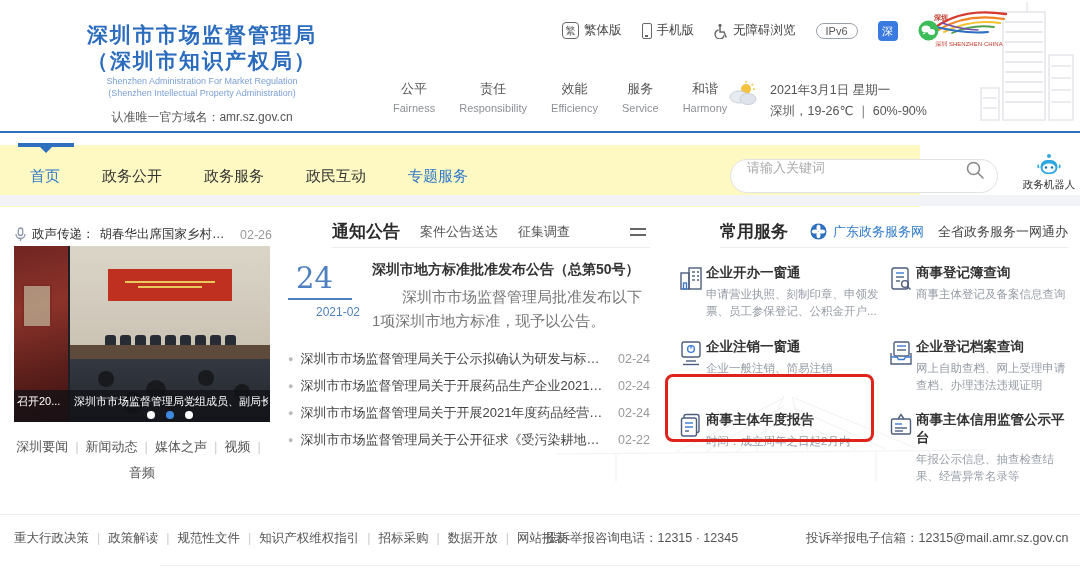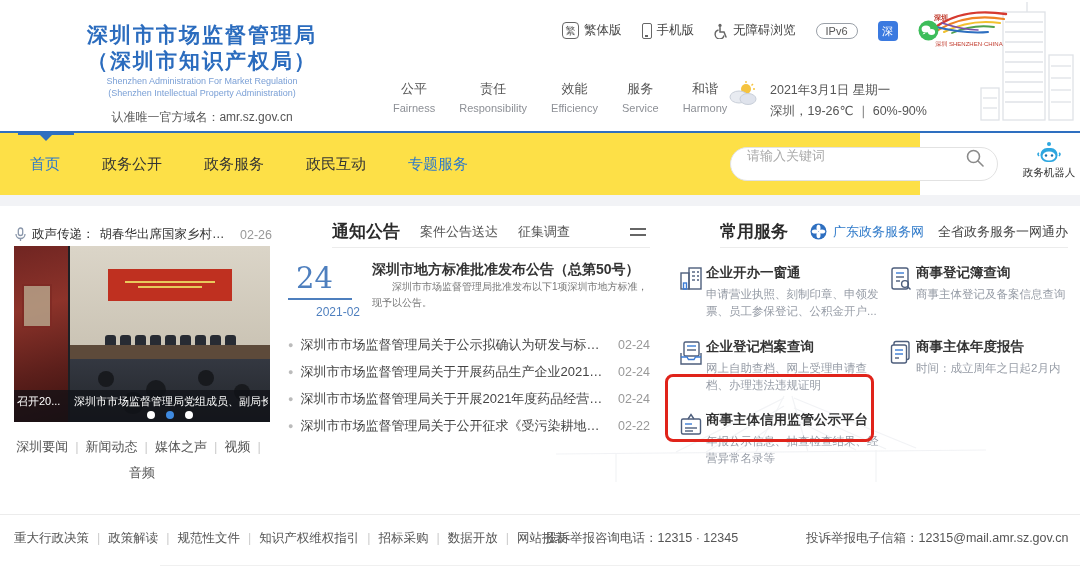--- a/index.html
+++ b/index.html
@@ -27,21 +27,21 @@
 
   .weather { position:absolute; left:726px; top:80px; display:flex; gap:10px; align-items:flex-start; }
   .weather-text { font-size:12.5px; color:#555; line-height:1.7; }
 
   .citylogo { position:absolute; left:928px; top:10px; text-align:center; }
   .citylogo-label { font-size:6px; color:#c0392b; letter-spacing:0; }
   .bldg { position:absolute; right:0; top:0; }
 
   
   .nav-line { position:absolute; top:131px; left:0; width:1080px; height:2px; background:#2e6fc0; }
-  .nav { position:absolute; top:133px; left:0; width:920px; height:62px; background:#fde047; }
+  .nav { position:absolute; top:145px; left:0; width:920px; height:62px; background:#fef9c3; }
   .nav-items { position:absolute; left:30px; top:0; height:62px; display:flex; align-items:center; gap:42px; font-size:15px; }
   .nav-item { color:#333; cursor:pointer; }
   .nav-item.blue { color:#2e79c9; }
   .active-bar { position:absolute; left:18px; top:-2px; width:56px; height:4px; background:#2e6fc0; }
   .active-bar:after { content:""; position:absolute; left:22px; top:4px; border-left:6px solid transparent; border-right:6px solid transparent; border-top:6px solid #2e6fc0; }
   .searchbox { position:absolute; left:730px; top:14px; width:268px; height:34px; background:#fff; border:1px solid #e2e2e2; border-radius:18px; display:flex; align-items:flex-start; padding:0 12px 0 16px; }
   .searchbox input { flex:1; border:none; outline:none; font-size:13px; color:#333; background:transparent; }
   .searchbox input::placeholder { color:#aaa; }
   .robot { position:absolute; left:1022px; top:8px; width:54px; text-align:center; cursor:pointer; }
   .robot-label { font-size:10.5px; color:#333; margin-top:1px; }
@@ -84,21 +84,21 @@
   .notice-tab { font-size:13px; color:#555; margin-left:20px; cursor:pointer; }
   .burger { margin-left:auto; display:flex; flex-direction:column; gap:4px; cursor:pointer; padding-right:4px; }
   .burger i { display:block; width:16px; height:2px; background:#666; }
   .featured { display:flex; margin-top:13px; }
   .datebox { width:74px; flex:none; }
   .date-day { font-family:"DejaVu Serif","Liberation Serif",serif; font-size:29px; color:#4e7fbe; padding-left:8px; }
   .date-rule { width:64px; height:2px; background:#4e7fbe; margin-top:3px; }
   .date-month { font-size:12px; color:#4e7fbe; margin-top:5px; padding-left:4px;margin-left:24px; }
   .featured-body { flex:1; padding-left:10px; }
   .featured-title { font-size:14px; font-weight:bold; color:#333; cursor:pointer; }
-  .featured-desc { font-size:10px; color:#777; line-height:1.6; text-indent:2em; }
+  .featured-desc { font-size:15px; color:#777; line-height:1.6; margin-top:6px; text-indent:2em; }
   .notice-list { margin-top:12px; }
   .notice-row { display:flex; align-items:center; height:27px; cursor:pointer; }
   .bullet { color:#bbb; font-size:9px; margin-right:7px; }
   .notice-text { flex:1; font-size:13px; color:#444; white-space:nowrap; overflow:hidden; text-overflow:ellipsis; }
   .notice-date { font-size:12.5px; color:#999; margin-left:12px; }
 
   
   .services { position:absolute; left:676px; top:216px; width:392px; }
   .gd { margin-left:auto; display:flex; align-items:center; gap:6px; }
   .gd-name { font-size:13px; color:#2e79c9; cursor:pointer; }
@@ -447,20 +447,35 @@
           </g>
         </svg>
         <div>
           <div class="svc-title">商事登记簿查询</div>
           <div class="svc-desc">商事主体登记及备案信息查询</div>
         </div>
       </div>
       <div class="svc">
         <svg class="svc-icon" width="30" height="30" viewBox="0 0 30 30">
           <g stroke="#4d5e7c" stroke-width="1.4" fill="none">
+            <rect x="6" y="4" width="18" height="15" rx="2"></rect>
+            <circle cx="15" cy="11" r="3.4" stroke="#3a7bd5"></circle>
+              <line x1="15" y1="7" x2="15" y2="10.5" stroke="#3a7bd5"></line>
+            <line x1="10" y1="23" x2="20" y2="23"></line>
+              <line x1="7" y1="26.5" x2="23" y2="26.5"></line>
+          </g>
+        </svg>
+        <div>
+          <div class="svc-title">企业注销一窗通</div>
+          <div class="svc-desc">企业一般注销、简易注销</div>
+        </div>
+      </div>
+      <div class="svc">
+        <svg class="svc-icon" width="30" height="30" viewBox="0 0 30 30">
+          <g stroke="#4d5e7c" stroke-width="1.4" fill="none">
             <rect x="8" y="4" width="15" height="14" rx="1.5"></rect>
             <line x1="11" y1="8" x2="20" y2="8" stroke="#3a7bd5"></line>
               <line x1="11" y1="12" x2="20" y2="12"></line>
             <path d="M5 15 L5 26 L25 26 L25 15"></path>
             <path d="M5 19 L11 19 L12.5 21.5 L18 21.5 L19.5 19 L25 19" stroke="#3a7bd5"></path>
           </g>
         </svg>
         <div>
           <div class="svc-title">企业登记档案查询</div>
           <div class="svc-desc">网上自助查档、网上受理申请查档、办理违法违规证明</div>

